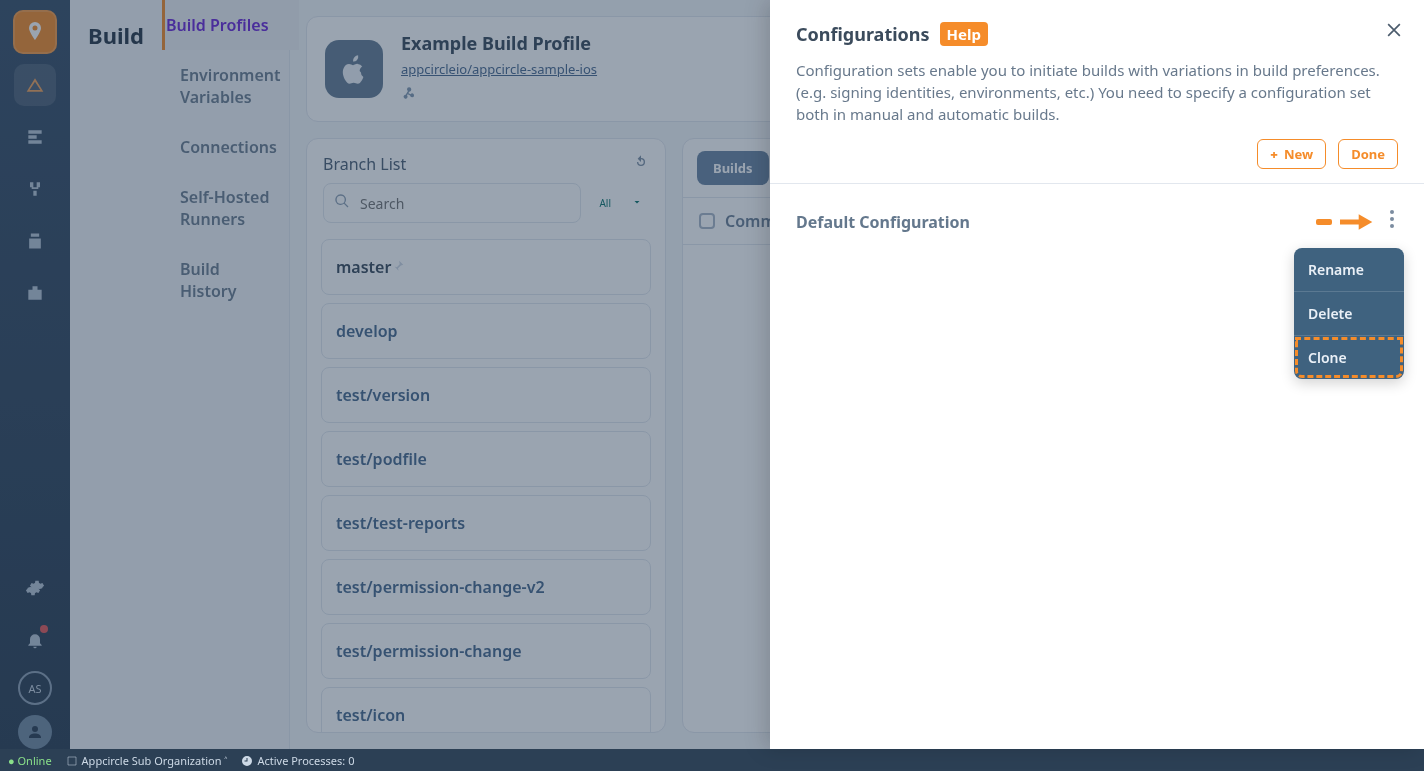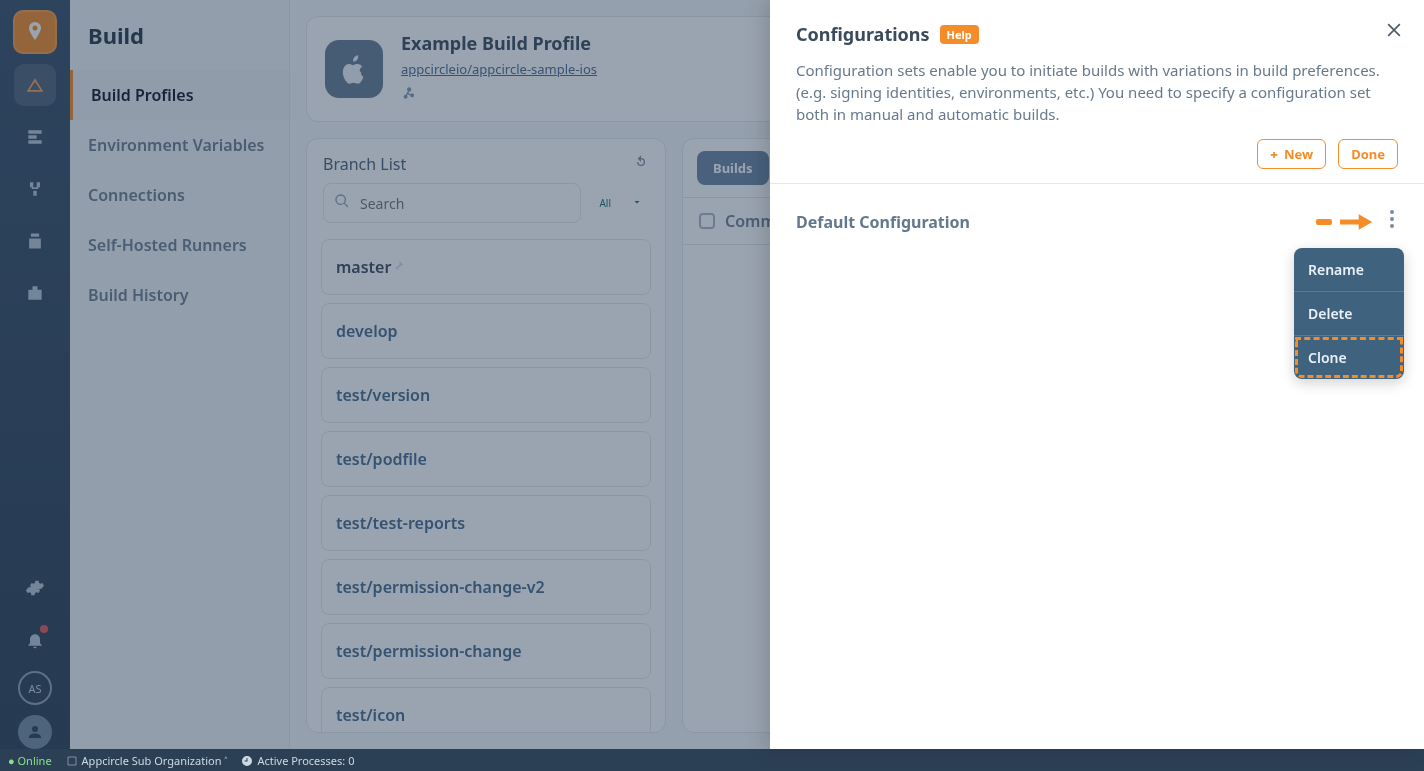--- a/index.html
+++ b/index.html
@@ -32,24 +32,24 @@
   .rail .ibtn.active{background:rgba(255,255,255,.12);color:#f1a25b}
   .rail .ibtn svg{width:20px;height:20px;fill:currentColor}
   .rail .spacer{flex:1}
   .rail .dot{position:relative}
   .rail .dot::after{content:"";position:absolute;top:6px;right:8px;width:8px;height:8px;border-radius:50%;background:#e65a5a}
   .avatar-badge{width:34px;height:34px;border-radius:50%;border:2px solid #8fa0b4;color:#c8d3e0;display:flex;align-items:center;justify-content:center;font-size:11px}
   .user-ico{width:34px;height:34px;border-radius:50%;background:#738aa1;display:flex;align-items:center;justify-content:center}
   .user-ico svg{width:18px;height:18px;fill:#2d3f53}
 
   
-  .menu{width:220px;background:#f3f5f8;border-right:1px solid var(--border);display:flex;flex-direction:column}
+  .menu{width:220px;background:#f3f5f8;border-right:1px solid var(--border);display:flex;}
   .menu h1{font-size:22px;margin:0;padding:20px 18px;color:#2b3a49;font-weight:700}
   .menu .item{padding:14px 18px;color:#6d7e90;font-weight:600;cursor:pointer}
-  .menu .item.active{background:#eef1f5;border-left:3px solid var(--brand);color:#0f172a;padding-left:18px}
+  .menu .item.active{background:#eef1f5;border-left:3px solid var(--brand);color:#6d28d9;padding-left:1px}
 
   
   .main{flex:1;display:flex;flex-direction:column;min-width:0}
   .profile-head{display:flex;gap:16px;padding:16px 16px 0 16px}
   .card{background:#fff;border:1px solid var(--border);border-radius:12px}
   .profile-card{flex:1;display:flex;align-items:center;gap:18px;padding:14px 18px}
   .app-icon{width:58px;height:58px;border-radius:14px;background:#667d94;display:flex;align-items:center;justify-content:center}
   .app-icon svg{width:30px;height:34px;fill:#eef2f7}
   .profile-info h2{margin:0 0 2px 0;font-size:18px;color:#3b4b5c}
   .profile-info a{font-size:13px;color:var(--text-link);text-decoration:underline}
@@ -92,21 +92,21 @@
   .status .pill{color:#8ae08a}
   .status svg{width:12px;height:12px;fill:currentColor;vertical-align:-2px;margin-right:4px}
 
   
   .dim{position:absolute;inset:0;background:#1e3550;opacity:.45;pointer-events:none}
 
   
   .drawer{position:absolute;top:0;right:0;bottom:0;width:654px;background:#fff;display:flex;flex-direction:column;box-shadow:-6px 0 20px rgba(0,0,0,.15);z-index:5}
   .drawer-hd{display:flex;align-items:center;gap:10px;padding:22px 26px 14px;position:relative}
   .drawer-hd h3{margin:0;font-size:18px;color:#3b4b5c}
-  .help{background:var(--brand);color:#fff;font-size:11px;border-radius:4px;padding:2px 7px;font-weight:700}
+  .help{background:var(--brand);color:#fff;font-size:15px;border-radius:4px;padding:2px 7px;font-weight:700}
   .close{position:absolute;right:20px;top:20px;color:#4b5b6c;cursor:pointer}
   .close svg{width:20px;height:20px;stroke:currentColor;stroke-width:2;fill:none}
   .drawer-desc{padding:0 26px 14px;color:#68798c;font-size:15px;line-height:1.45}
   .drawer-actions{display:flex;justify-content:flex-end;gap:12px;padding:0 26px 14px}
   .btn-outline{border:1.5px solid var(--brand);color:var(--brand);background:#fff;border-radius:6px;padding:5px 12px;font-weight:700;font-size:13px;display:inline-flex;align-items:center;gap:6px;cursor:pointer}
   .btn-outline .plus{font-weight:900}
   .drawer-sep{height:1px;background:var(--border)}
   .cfg-row{display:flex;align-items:center;justify-content:space-between;padding:22px 26px}
   .cfg-row .name{color:#64788d;font-weight:700}
   .cfg-row .right{display:flex;align-items:center;gap:12px}

